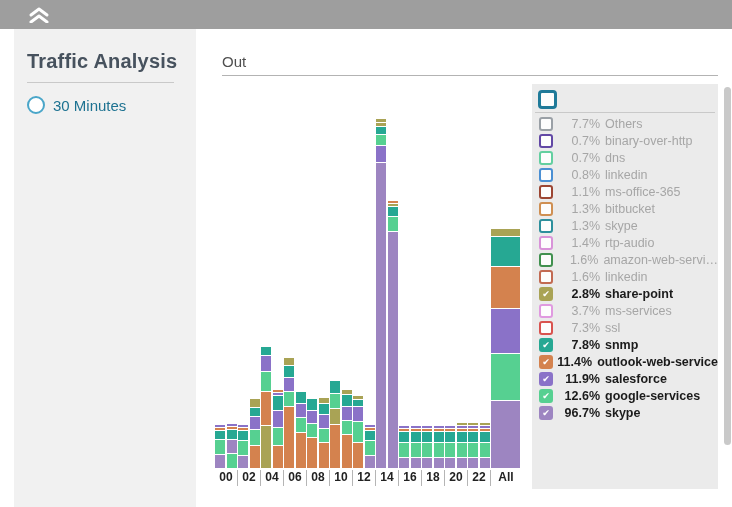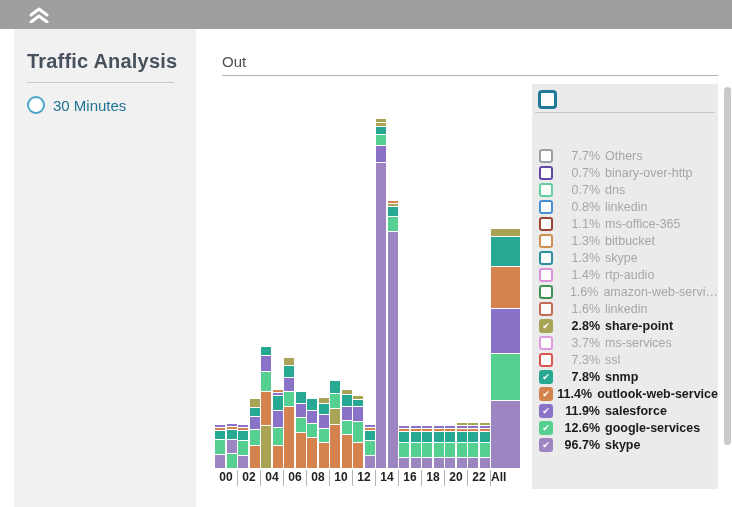--- a/index.html
+++ b/index.html
@@ -21,28 +21,28 @@
   
   .out-title{position:absolute;left:222px;top:53px;font-size:15px;color:#4f4f4f;}
   .out-rule{position:absolute;left:222px;top:75px;width:496px;border:none;border-top:1px solid #b3b3b3;margin:0;}
   
   .chart-bars{position:absolute;left:215px;top:80px;width:312px;height:388px;}
   .bar{position:absolute;bottom:0;display:flex;flex-direction:column;justify-content:flex-end;}
   .seg{margin-top:1px;width:100%;}
   .xaxis{position:absolute;left:215px;top:470px;width:276px;height:16px;display:flex;}
   .xcell{width:22px;border-right:1px solid #b5b5b5;text-align:center;font-size:12px;
          font-weight:700;color:#222;line-height:15px;}
-  .xall{position:absolute;left:491px;top:470px;width:30px;text-align:left;font-size:12px;
+  .xall{position:absolute;left:491px;top:470px;width:30px;text-align:center;font-size:12px;
         font-weight:700;color:#222;line-height:15px;}
   
   .legend{position:absolute;left:532px;top:84px;width:186px;height:405px;background:#ebebeb;}
   .legend-header-cb{position:absolute;left:6px;top:6px;width:13px;height:13px;
         border:3px solid #1f7a99;border-radius:4px;background:#fdfdfd;cursor:pointer;}
   .legend-rule{position:absolute;left:3px;right:3px;top:28px;border:none;border-top:1px solid #c9c9c9;margin:0;}
-  .legend-rows{position:absolute;left:0;right:0;top:31px;margin-top:32px;}
+  .legend-rows{position:absolute;left:0;right:0;top:31px;}
   .lrow{display:flex;align-items:center;height:17px;cursor:pointer;}
   .cb{width:10px;height:10px;border:2.5px solid #999;border-radius:3px;background:#fdfdfd;
       margin-left:7px;flex:0 0 auto;font-size:9px;line-height:10px;text-align:center;color:#fff;}
   .pct{width:43px;text-align:right;font-size:12.5px;margin-left:4px;color:#a6a6a6;}
   .name{margin-left:5px;font-size:12.5px;color:#a6a6a6;white-space:nowrap;}
   .lrow.checked .pct,.lrow.checked .name{color:#1b1b1b;font-weight:700;}
   
   .scrollbar{position:absolute;left:724px;top:87px;width:7px;height:358px;background:#c9c9c9;border-radius:4px;}
 </style>
 </head>

